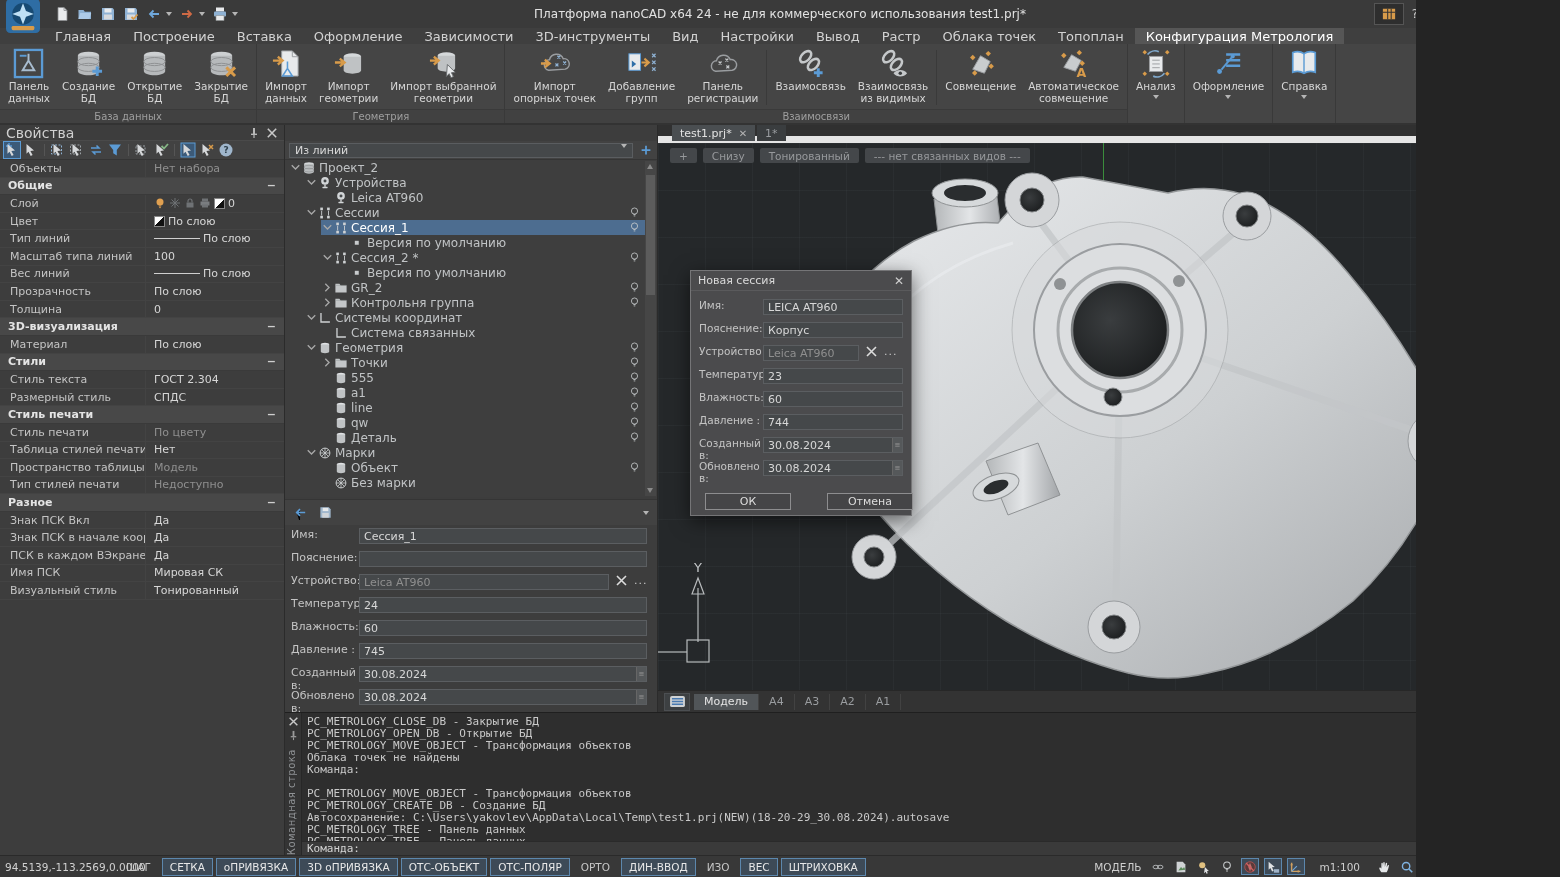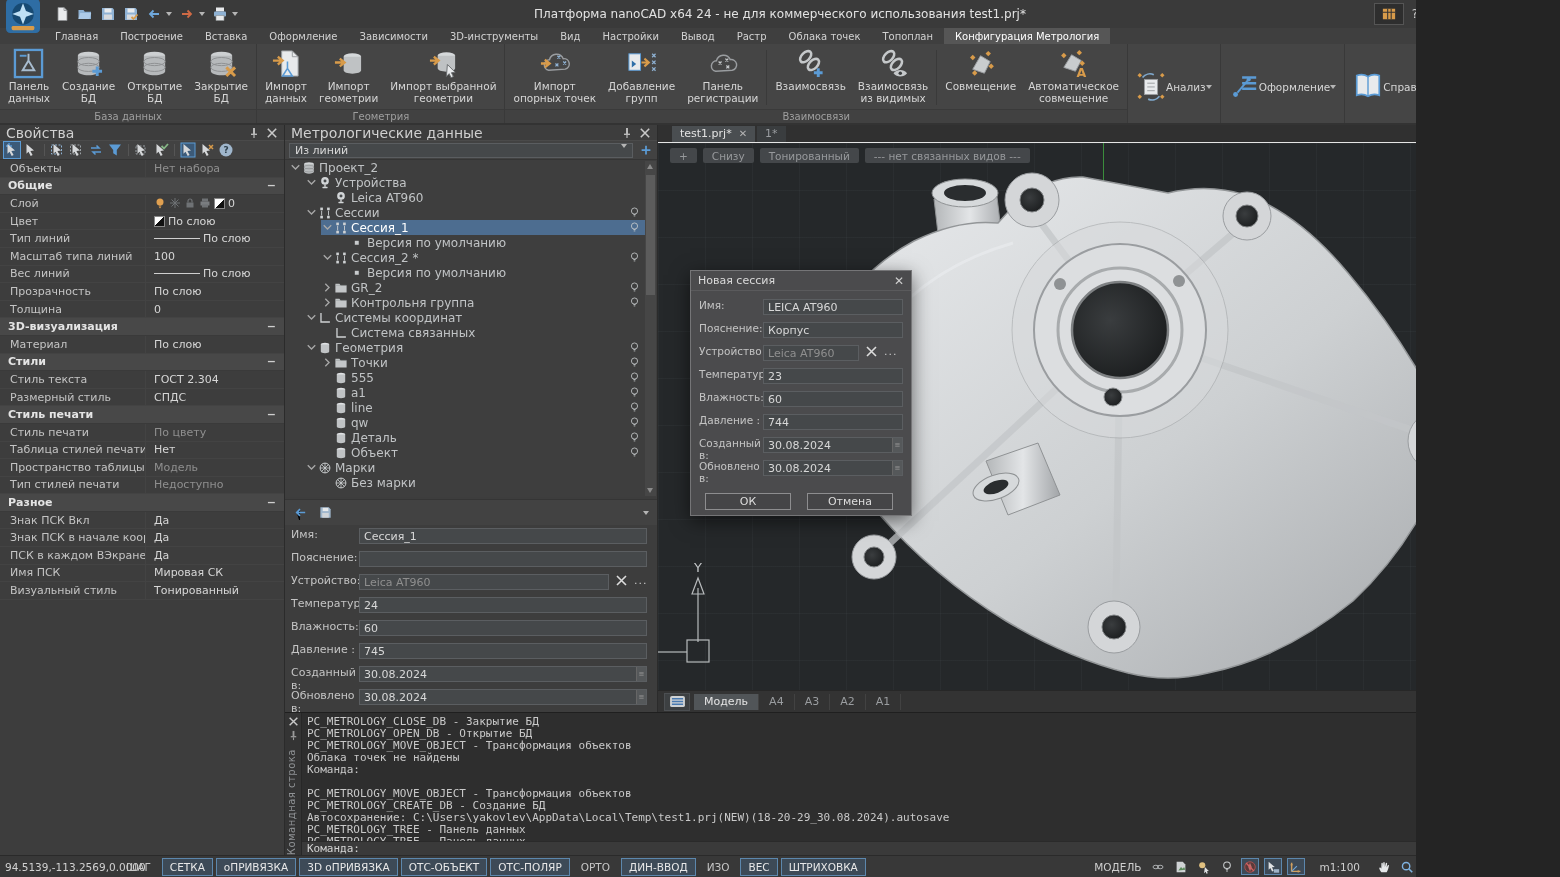--- a/index.html
+++ b/index.html
@@ -18,33 +18,33 @@
   #tb-right{margin-left:auto;display:flex;align-items:center;height:100%}
   #tb-grid-btn{width:30px;height:22px;background:#2e2e2e;border:1px solid #555;display:flex;align-items:center;justify-content:center}
   #tb-grid-btn .icon{width:16px;height:14px}
   #tb-help{color:#cfcfcf;font-size:12px;margin:0 4px 0 8px}
   .caret{width:0;height:0;border-left:3.5px solid transparent;border-right:3.5px solid transparent;border-top:4px solid #b5b5b5}
   .winbtn{width:44px;height:28px;display:flex;align-items:center;justify-content:center;color:#dcdcdc;font-size:13px}
   .winbtn.close{font-size:15px}
 
   
   #menubar{position:absolute;left:0;top:28px;width:1560px;height:16px;background:#3f3f3f;display:flex;align-items:stretch;padding-left:44px}
-  .mitem{padding:1px 11px;font-size:10px;color:#d2d2d2;display:flex;align-items:center}
+  .mitem{padding:1px 11px;font-size:13px;color:#d2d2d2;display:flex;align-items:center}
   .mitem.active{background:#565656;color:#fff}
 
   
   #ribbon{position:absolute;left:0;top:44px;width:1560px;height:81px;background:#454545;border-bottom:2px solid #333;display:flex}
   .rgroup{display:flex;flex-direction:column;border-right:1px solid #393939;position:relative}
   .rbuttons{flex:1;display:flex;align-items:stretch;padding:2px 2px 0 2px}
   .rbtn{display:flex;flex-direction:column;align-items:center;justify-content:flex-start;padding:2px 6px 0 6px;min-width:46px}
   .rbtn .icon{width:31px;height:31px;margin-bottom:1px}
   .rbl{font-size:10.5px;line-height:12px;color:#d6d6d6;text-align:center;white-space:nowrap}
   .rsep{width:1px;background:#3a3a3a;margin:4px 2px}
   .rlabel{height:14px;font-size:10px;color:#9f9f9f;text-align:center;line-height:13px;background:#414141;border-top:1px solid #3a3a3a}
-  .tallbtn{display:flex;flex-direction:row;align-items:center;padding:4px 8px 0 8px;border-right:1px solid #393939}
+  .tallbtn{display:flex;flex-direction:column;align-items:center;padding:4px 8px 0 8px;border-right:1px solid #393939}
   .tallbtn .icon{width:30px;height:30px}
   .tallbtn .rbl{margin-top:2px}
   .tallbtn .caret{margin-top:3px}
 
   
   .panel-h{height:16px;background:#3d3d3d;border-bottom:1px solid #4a4a4a;display:flex;align-items:center;padding:0 6px;font-size:14px;color:#cfcfcf}
   .panel-h .sp{flex:1}
   .panel-h .icon{width:12px;height:12px;margin-left:6px}
 
   
@@ -88,21 +88,21 @@
   .frow .fl{width:68px;flex:none;color:#c4c4c4;font-size:11px}
   .finput{height:16px;background:#45484a;border:1px solid #5b5e61;color:#d8d8d8;font-size:11px;padding:0 4px;display:flex;align-items:center;flex:1;position:relative;white-space:nowrap;overflow:hidden}
   .finput.muted{color:#8f8f8f}
   .fx{width:13px;height:13px;margin-left:6px;flex:none}
   .fdots{color:#c8c8c8;margin-left:6px;letter-spacing:1px;flex:none}
   .fspin{position:absolute;right:0;top:0;bottom:0;width:10px;background:#55585a;border-left:1px solid #666;display:flex;align-items:center;justify-content:center;color:#999;font-size:7px}
   #sform{position:absolute;left:0;top:403px;right:0}
 
   
   #viewport{position:absolute;left:658px;top:125px;width:895px;height:587px;background:#2f2f2f}
-  #vtabs{height:18px;background:#303030;display:flex;align-items:center;padding-left:14px;border-bottom:1px solid #e5e5e5}
+  #vtabs{height:18px;background:#303030;display:flex;align-items:flex-start;padding-left:14px;border-bottom:7px solid #e5e5e5}
   .vtab{height:16px;padding:0 8px;display:flex;align-items:center;gap:7px;font-size:11px;color:#9a9da0;background:#3a3d3f;margin-right:2px}
   .vtab.active{background:#4a4e51;color:#e2e2e2}
   .vtab .x{font-size:10px;color:#b5b5b5}
   #vtabs .caret{margin-left:auto;margin-right:8px;margin-bottom:5px}
   #canvas{position:absolute;left:0;top:18px;width:895px;height:547px;overflow:hidden;background-color:#25282a;
     background-image:linear-gradient(rgba(150,160,170,.05) 1px,transparent 1px),linear-gradient(90deg,rgba(150,160,170,.05) 1px,transparent 1px);
     background-size:47px 47px}
   #vctrls{position:absolute;left:12px;top:5px;display:flex;gap:6px}
   .vchip{height:15px;background:#44474a;border-radius:2px;color:#97999c;font-size:10.5px;display:flex;align-items:center;padding:0 9px}
   #green-axis{position:absolute;left:445px;top:0;width:1px;height:70px;background:#3f9f3f;opacity:.85}
@@ -122,21 +122,21 @@
   #vthumb{position:absolute;left:1px;top:265px;width:5px;height:58px;background:#636363}
 
   
   #dialog{position:absolute;left:690px;top:270px;width:222px;height:246px;background:#4b4b4d;border:1px solid #757577;box-shadow:0 5px 18px rgba(0,0,0,.55);z-index:20}
   #dlg-title{height:20px;display:flex;align-items:center;padding:0 7px;color:#dadada;font-size:11px;border-bottom:1px solid #5a5a5c}
   #dlg-title .x{margin-left:auto;font-size:12px;color:#cfcfcf}
   #dlg-fields .frow{padding:0 8px}
   #dlg-fields .fl{width:64px;font-size:10.5px}
   .dbtn{position:absolute;width:86px;height:17px;background:#454547;border:1px solid #8d8d8f;color:#dcdcdc;font-size:11px;display:flex;align-items:center;justify-content:center}
   #dlg-ok{left:14px;top:222px}
-  #dlg-cancel{left:116px;top:222px}
+  #dlg-cancel{left:136px;top:222px}
 
   
   #cmd{position:absolute;left:285px;top:712px;width:1275px;height:143px;background:#2e2e2e;border-top:1px solid #1f1f1f}
   #cmd-side{position:absolute;left:0;top:0;width:17px;height:143px;background:#343434;border-right:1px solid #272727}
   #cmd-side .icon{width:11px;height:11px;margin:3px auto 0 auto;display:block}
   #cmd-vlabel{position:absolute;left:1px;top:36px;writing-mode:vertical-rl;transform:rotate(180deg);font-size:10px;color:#8f9295;letter-spacing:.5px}
   #cmd-lines{position:absolute;left:22px;top:3px;right:4px;font-family:"DejaVu Sans Mono",monospace;font-size:11px;line-height:12px;color:#c9c9c9;white-space:pre}
   #cmd-prompt{position:absolute;left:17px;right:0;bottom:0;height:14px;background:#3a3a3a;border-top:1px solid #2a2a2a;font-family:"DejaVu Sans Mono",monospace;font-size:11px;line-height:13px;color:#d4d4d4;padding-left:5px}
 
   
@@ -742,36 +742,20 @@
         <div class="prow">
           <div class="pl">Визуальный стиль</div>
           <div class="pv">
             <span>Тонированный</span>
           </div>
         </div>
       </div>
   </div>
 
   <div id="metro">
-    <div class="panel-h">
-      <span>Метрологические данные</span>
-      <span class="sp"></span>
-      <span class="icon">
-          <svg viewBox="0 0 12 12">
-            <rect x="5" y="1" width="2" height="6" fill="#b9b9b9"></rect>
-            <rect x="3" y="6.6" width="6" height="1.4" fill="#b9b9b9"></rect>
-            <rect x="5.4" y="8" width="1.2" height="3" fill="#b9b9b9"></rect>
-          </svg>
-        </span>
-      <span class="icon">
-          <svg viewBox="0 0 10 10">
-            <path d="M1.5 1.5l7 7M8.5 1.5l-7 7" stroke="#c9c9c9" stroke-width="1.3"></path>
-          </svg>
-        </span>
-    </div>
     <div id="metro-filter">
       <div id="filter-box">
         <span>Из линий</span>
         <span class="caret"></span>
       </div>
       <span class="mt-ic" id="mt-icons" style="display: flex; gap: 10px;">
           <span class="mt-ic">
             <svg viewBox="0 0 16 16">
               <path d="M8 3v10M3 8h10" stroke="#5b9bd5" stroke-width="2"></path>
             </svg>
@@ -1167,53 +1151,53 @@
             <span>Деталь</span>
           </span>
           <span class="bulb icon">
             <svg viewBox="0 0 16 16">
               <circle cx="8" cy="6.2" r="3.8" fill="none" stroke="#c9ccce" stroke-width="1"></circle>
               <path d="M6.6 10.4h2.8M7 12.2h2" stroke="#c9ccce" stroke-width="1"></path>
             </svg>
           </span>
         </div>
         <div class="trow">
-          <span class="ind" style="width: 36px;"></span>
-          <span class="hl">
-            <span class="exp icon"></span>
-            <span class="ti icon">
-              <svg viewBox="0 0 16 16">
-                <ellipse cx="8" cy="4" rx="4.8" ry="1.9" fill="#e0e2e4"></ellipse>
-                <path d="M3.2 4v8c0 1 2.1 1.9 4.8 1.9s4.8-.9 4.8-1.9V4" fill="#c0c3c5"></path>
-              </svg>
-            </span>
-            <span>Объект</span>
-          </span>
-          <span class="bulb icon">
-            <svg viewBox="0 0 16 16">
-              <circle cx="8" cy="6.2" r="3.8" fill="none" stroke="#c9ccce" stroke-width="1"></circle>
-              <path d="M6.6 10.4h2.8M7 12.2h2" stroke="#c9ccce" stroke-width="1"></path>
-            </svg>
-          </span>
-        </div>
-        <div class="trow">
           <span class="ind" style="width: 20px;"></span>
           <span class="hl">
             <span class="exp icon">
               <svg viewBox="0 0 10 10">
                 <path d="M1.6 3l3.4 3.4L8.4 3" fill="none" stroke="#a8a8a8" stroke-width="1.2"></path>
               </svg>
             </span>
             <span class="ti icon">
               <svg viewBox="0 0 16 16">
                 <circle cx="8" cy="8" r="5.6" fill="none" stroke="#cfd2d4" stroke-width="1.1"></circle>
                 <path d="M8 2.4v11.2M2.4 8h11.2M4 4l8 8M12 4l-8 8" stroke="#cfd2d4" stroke-width=".9"></path>
               </svg>
             </span>
             <span>Марки</span>
+          </span>
+        </div>
+        <div class="trow">
+          <span class="ind" style="width: 36px;"></span>
+          <span class="hl">
+            <span class="exp icon"></span>
+            <span class="ti icon">
+              <svg viewBox="0 0 16 16">
+                <ellipse cx="8" cy="4" rx="4.8" ry="1.9" fill="#e0e2e4"></ellipse>
+                <path d="M3.2 4v8c0 1 2.1 1.9 4.8 1.9s4.8-.9 4.8-1.9V4" fill="#c0c3c5"></path>
+              </svg>
+            </span>
+            <span>Объект</span>
+          </span>
+          <span class="bulb icon">
+            <svg viewBox="0 0 16 16">
+              <circle cx="8" cy="6.2" r="3.8" fill="none" stroke="#c9ccce" stroke-width="1"></circle>
+              <path d="M6.6 10.4h2.8M7 12.2h2" stroke="#c9ccce" stroke-width="1"></path>
+            </svg>
           </span>
         </div>
         <div class="trow">
           <span class="ind" style="width: 36px;"></span>
           <span class="hl">
             <span class="exp icon"></span>
             <span class="ti icon">
               <svg viewBox="0 0 16 16">
                 <circle cx="8" cy="8" r="5.6" fill="none" stroke="#cfd2d4" stroke-width="1.1"></circle>
                 <path d="M8 2.4v11.2M2.4 8h11.2M4 4l8 8M12 4l-8 8" stroke="#cfd2d4" stroke-width=".9"></path>

